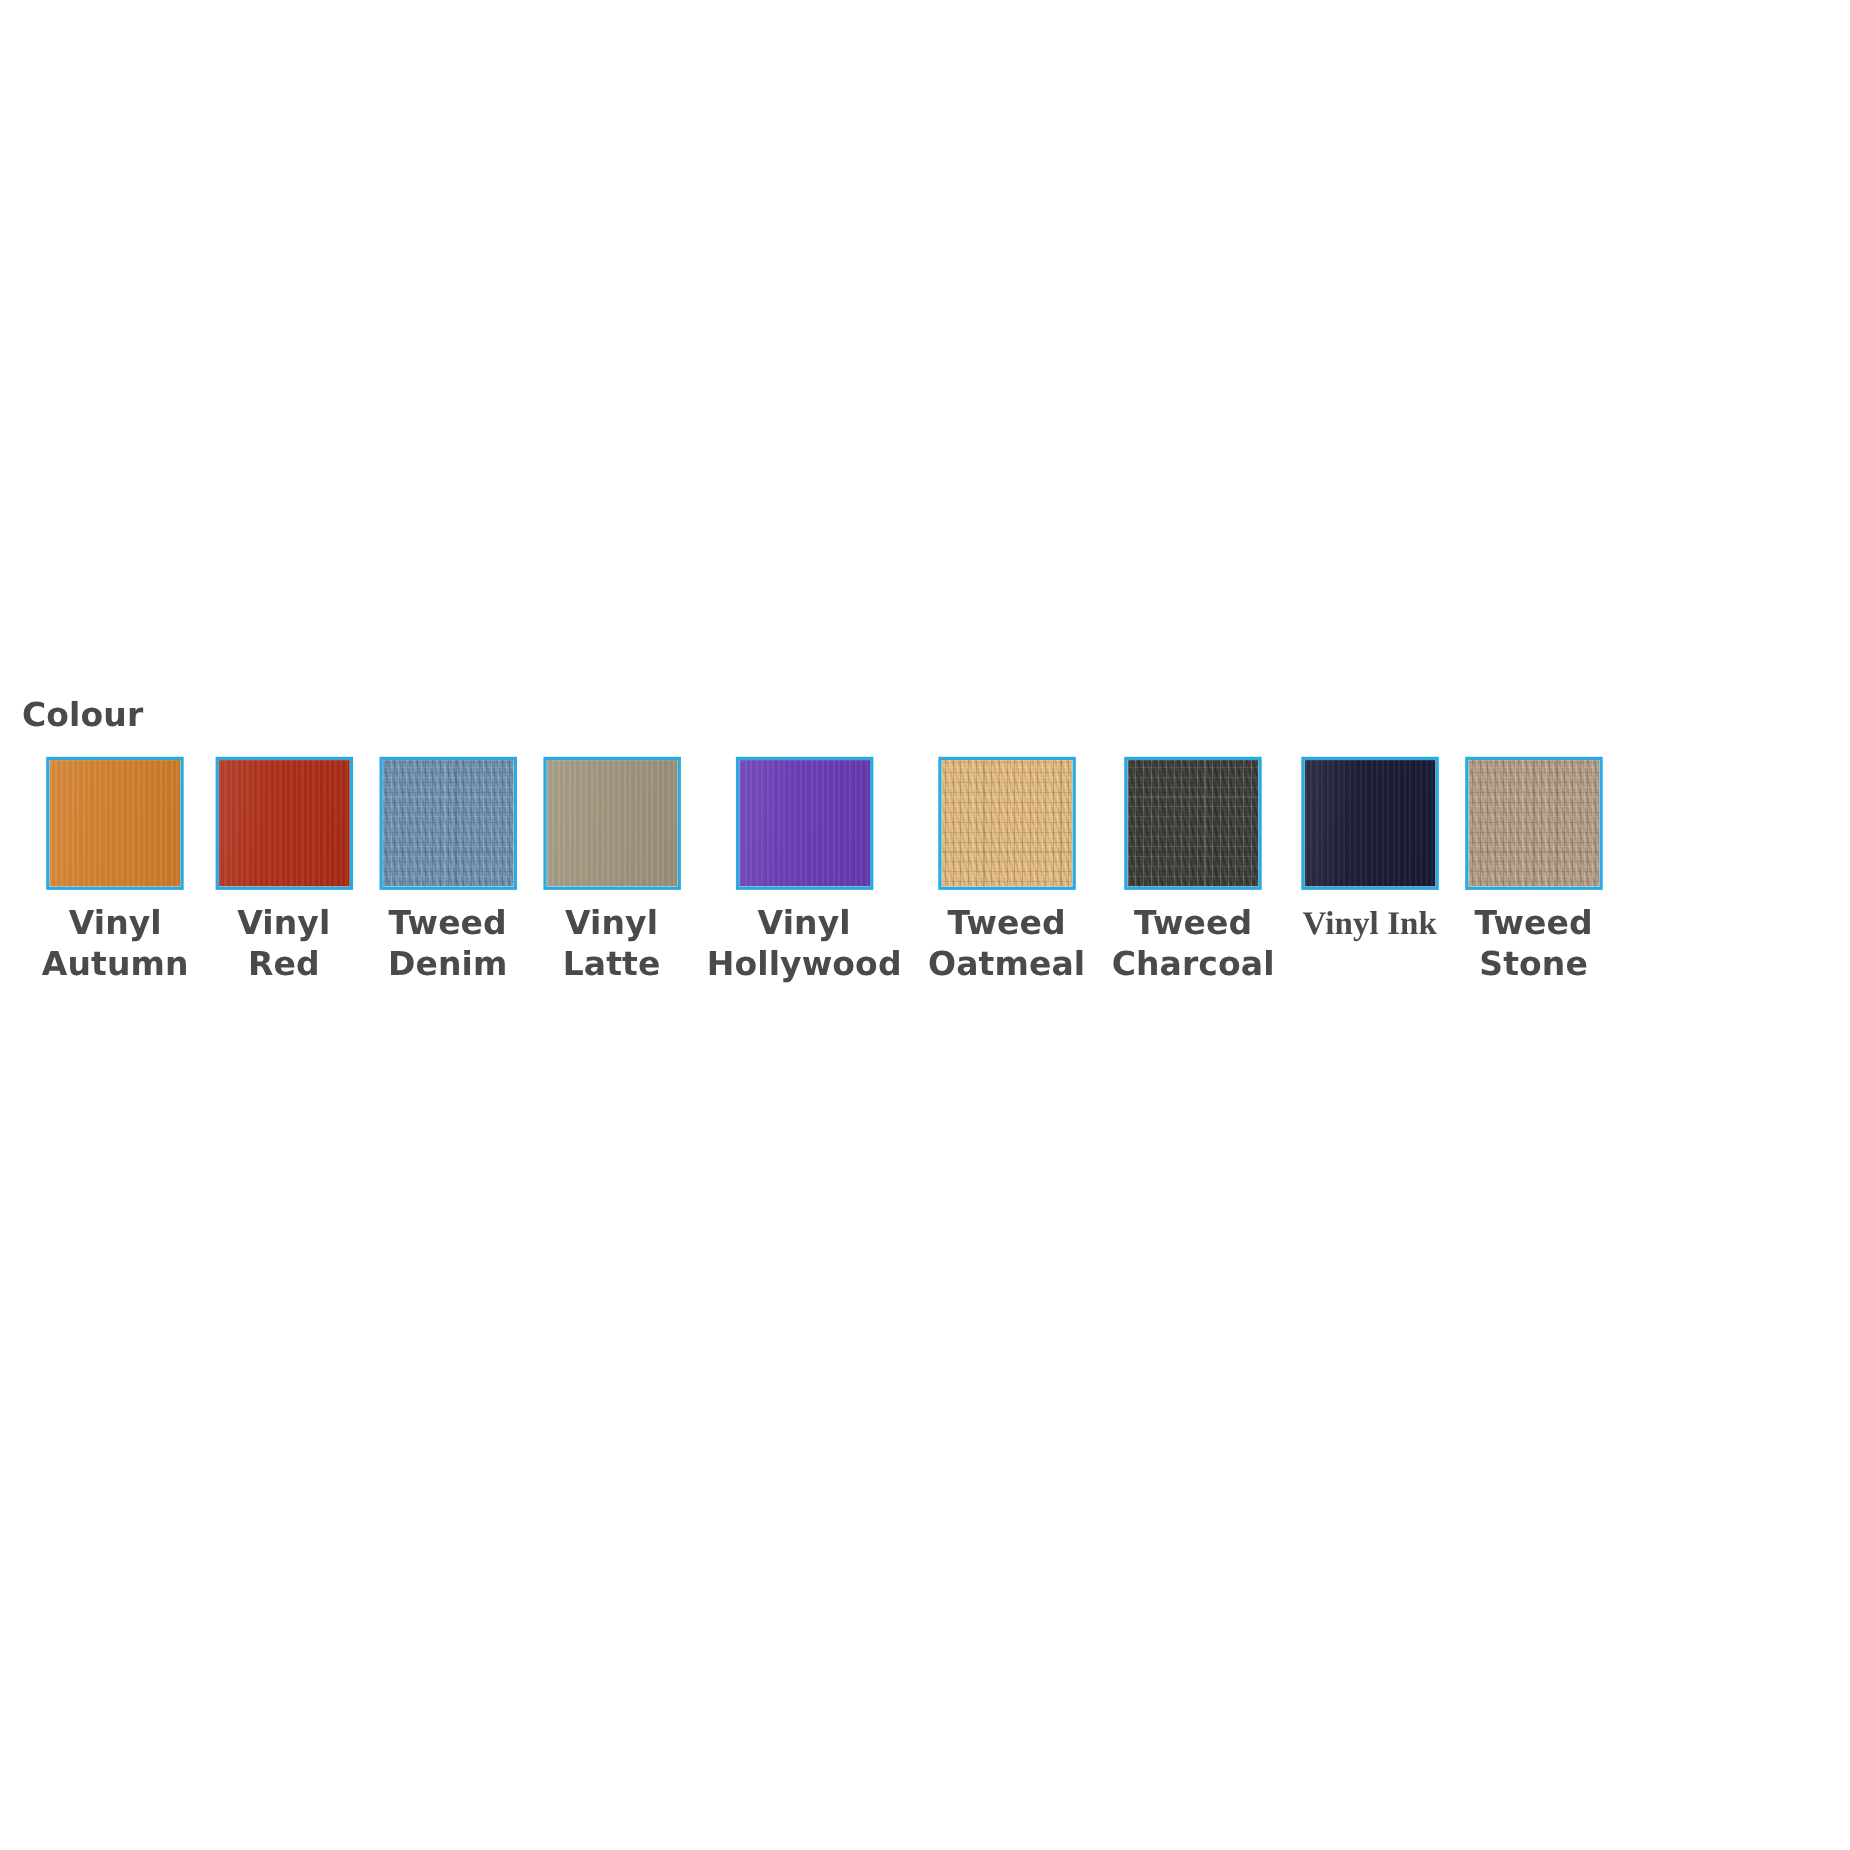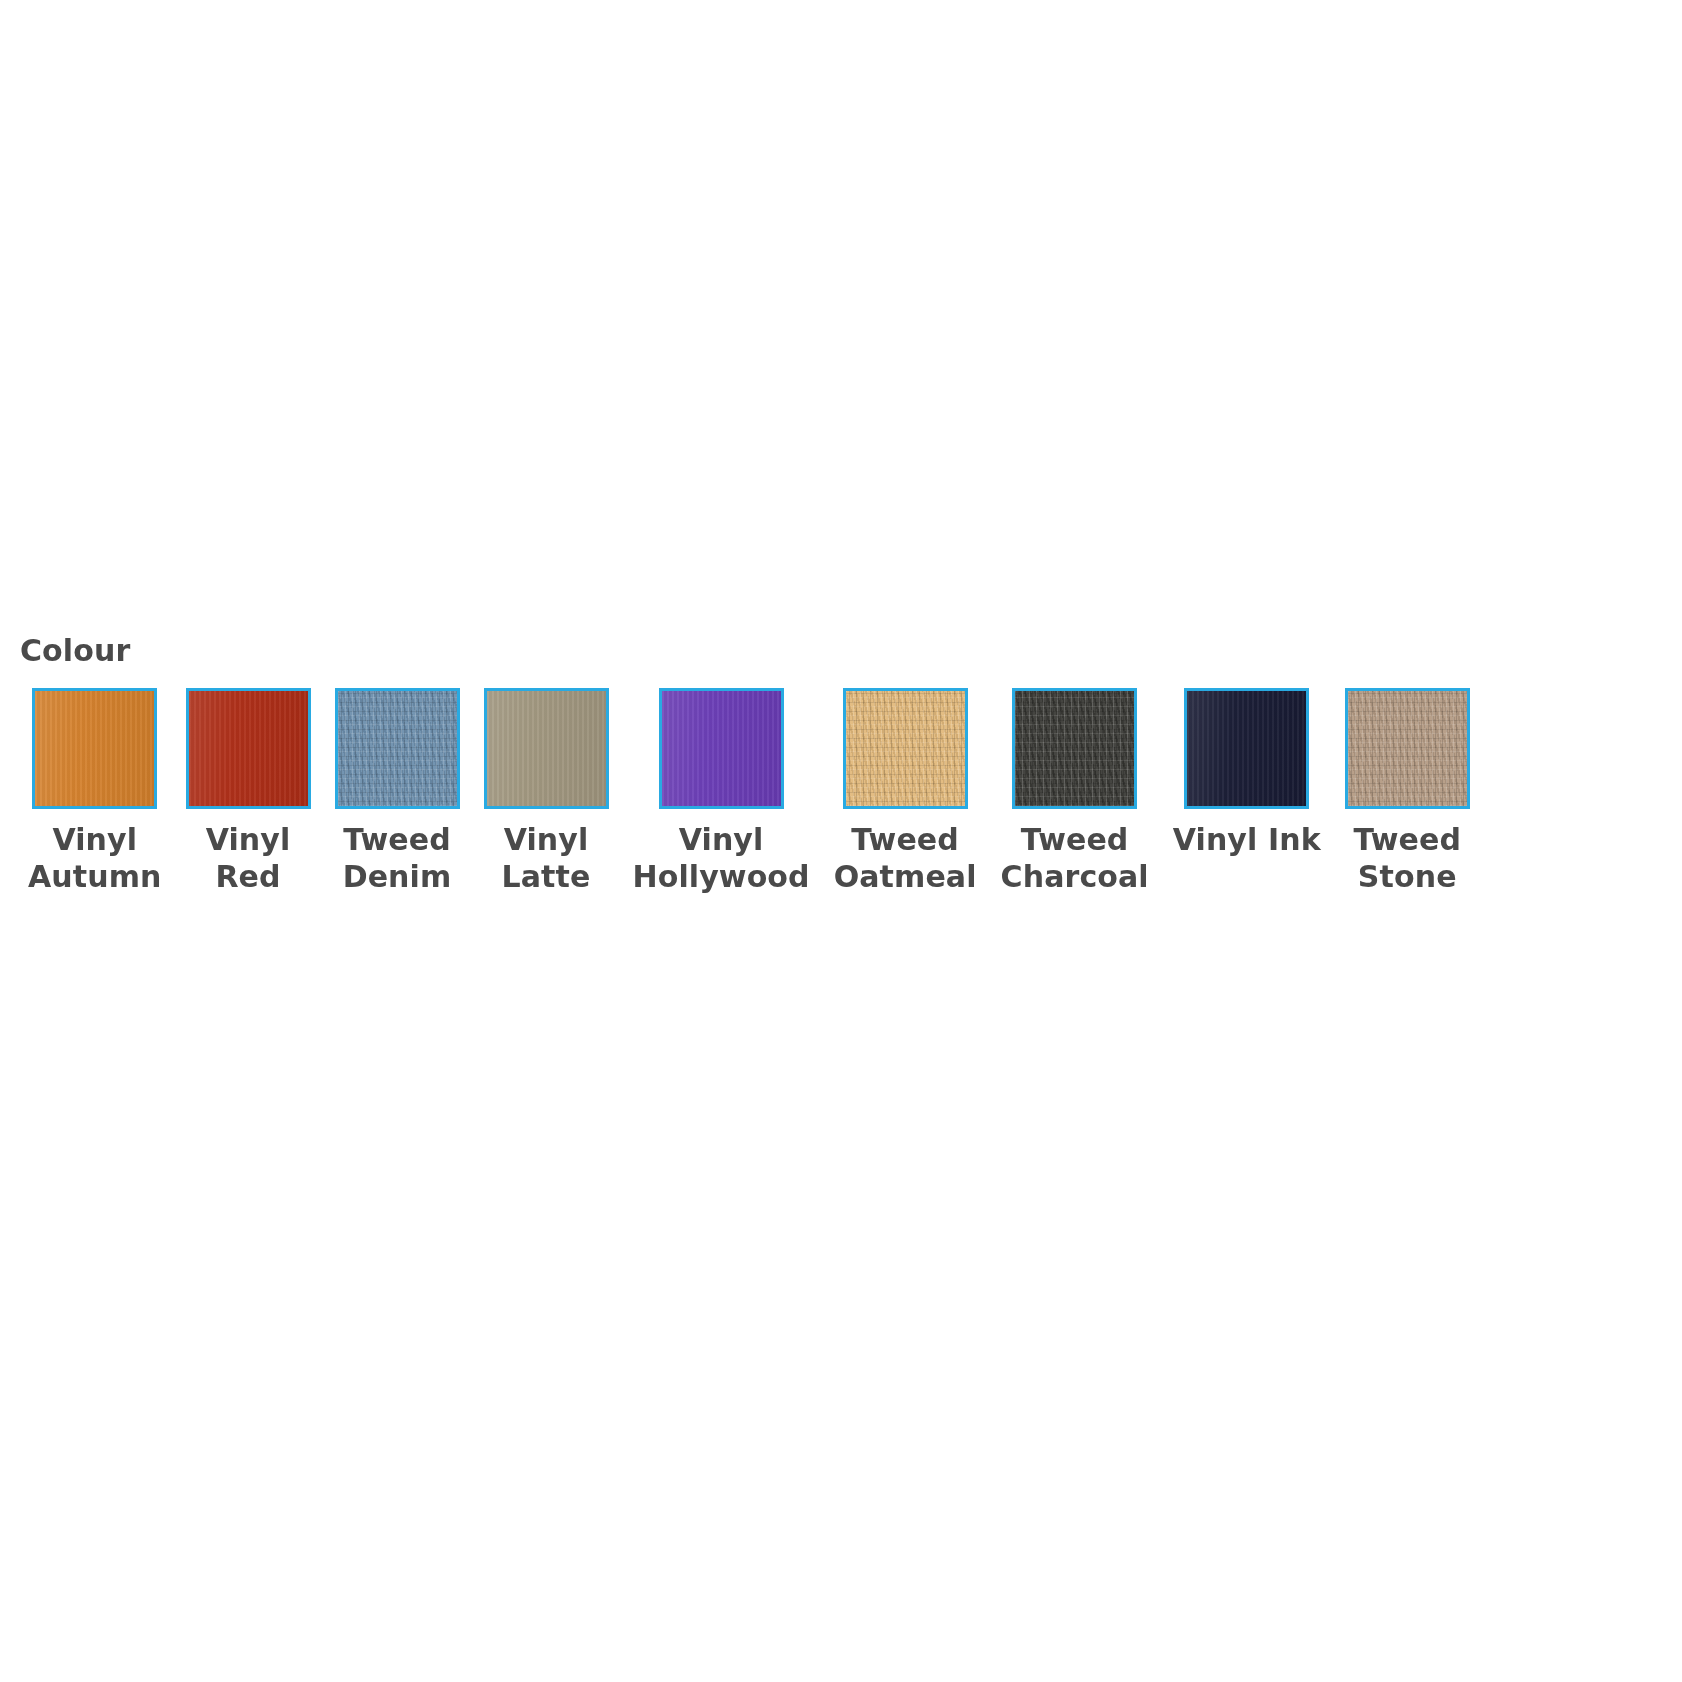--- a/index.html
+++ b/index.html
@@ -32,21 +32,21 @@
     letter-spacing: 0.1px;
     padding-left: 20px;
     margin: 0 0 22px 0;
     line-height: 1.0;
   }
 
   
   #swatch-strip {
     display: flex;
     align-items: flex-start;
-    padding-left: 28px;
+    padding-left: 38px;
     box-sizing: border-box;
   }
 
   .swatch-option {
     display: flex;
     flex-direction: column;
     align-items: center;
     flex: 0 0 auto;
     margin-right: 24px;
   }
@@ -192,21 +192,21 @@
       </div>
       <div class="swatch-label" style="color: rgb(74, 74, 74);">Tweed
 Charcoal</div>
     </div>
 
 
     <div class="swatch-option">
       <div class="swatch-tile" style="border-color: rgb(41, 170, 226);">
         <div class="swatch-fill tex-vinyl" style="background-color: rgb(24, 27, 52);"></div>
       </div>
-      <div class="swatch-label" style="color: rgb(74, 74, 74);">Vinyl Ink</div>
+      <div class="swatch-label" style="color: rgb(74, 74, 74); font-family: Liberation Serif, serif;">Vinyl Ink</div>
     </div>
 
     <div class="swatch-option">
       <div class="swatch-tile" style="border-color: rgb(41, 170, 226);">
         <div class="swatch-fill tex-tweed" style="background-color: rgb(180, 155, 132);"></div>
       </div>
       <div class="swatch-label" style="color: rgb(74, 74, 74);">Tweed
 Stone</div>
     </div>
 

